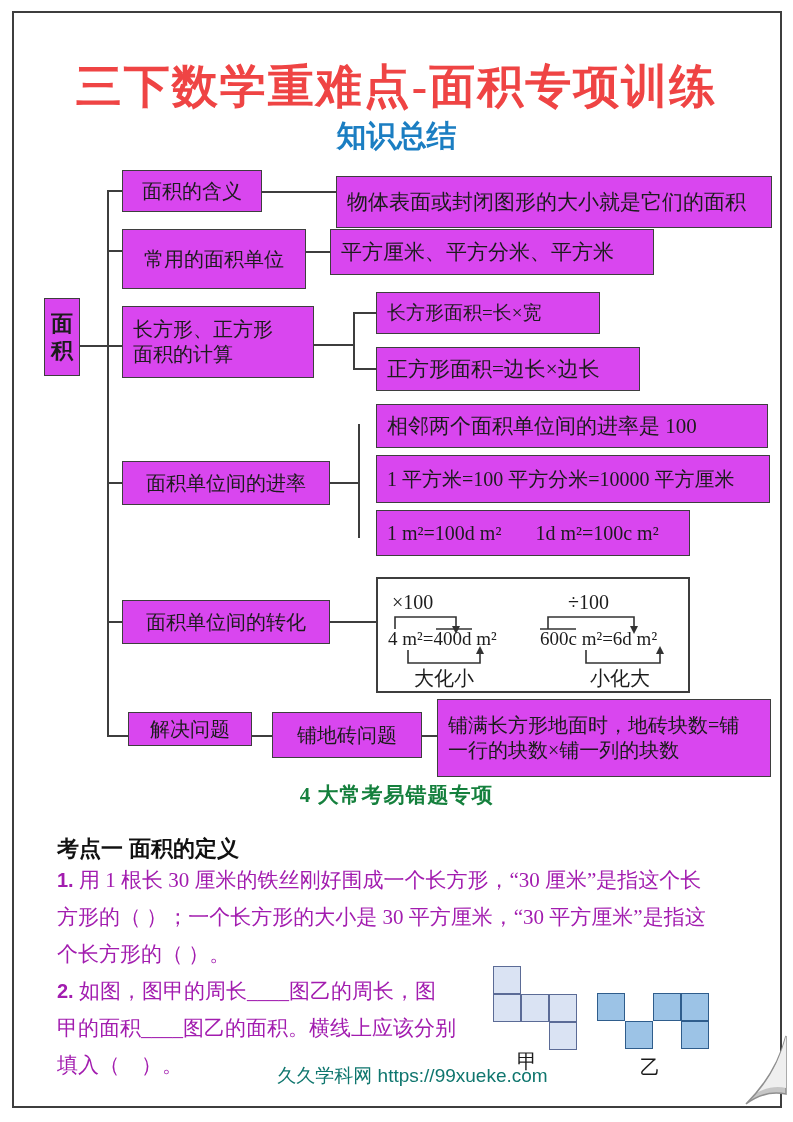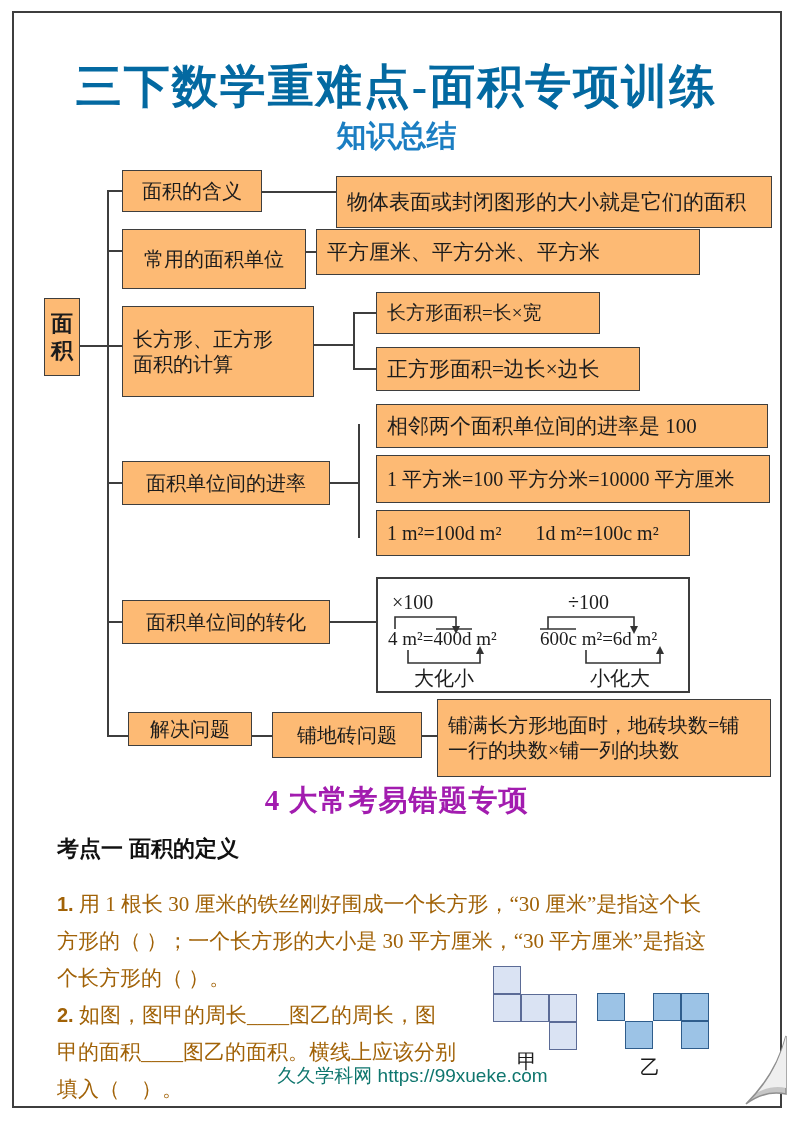--- a/index.html
+++ b/index.html
@@ -1,29 +1,29 @@
 <!DOCTYPE html>
 <html><head>
 <meta charset="utf-8">
 <style>
   html,body{margin:0;padding:0;background:#ffffff;}
   #page{position:relative;width:793px;height:1122px;background:#ffffff;overflow:hidden;
         font-family:"Liberation Serif","DejaVu Serif",serif;color:#1c1c1c;}
   .frame{position:absolute;left:12px;top:11px;width:766px;height:1093px;border:2px solid #3e3e3e;}
   .ttl{position:absolute;left:0;width:100%;text-align:center;font-weight:bold;}
-  #main-title{top:56px;font-size:46px;letter-spacing:2px;color:#0369a1;}
+  #main-title{top:56px;font-size:46px;letter-spacing:2px;color:#ef4444;}
   #subtitle{top:116px;font-size:30px;color:#1b7ec2;}
-  #section2-title{top:781px;font-size:29px;color:#a21caf;letter-spacing:1px;}
-  .box{position:absolute;background:#fdba74;border:1.5px solid #3e3e3e;box-sizing:border-box;
+  #section2-title{top:781px;font-size:21px;color:#15803d;letter-spacing:1px;}
+  .box{position:absolute;background:#d946ef;border:1.5px solid #3e3e3e;box-sizing:border-box;
        display:flex;align-items:center;font-size:20px;line-height:1.25;}
   .box.center{justify-content:center;}
   .box.pad{padding-left:10px;}
   .ln{position:absolute;background:#3e3e3e;}
   .twoLine{display:block;}
-  .q{position:absolute;font-size:21px;line-height:37px;color:#a16207;margin-top:24px;}
+  .q{position:absolute;font-size:21px;line-height:37px;color:#a21caf;}
   .q b{font-family:"Liberation Sans","DejaVu Sans",sans-serif;font-size:20px;}
   #kaodian{position:absolute;left:57px;top:834px;font-family:"Liberation Sans","DejaVu Sans",sans-serif;
            font-weight:bold;font-size:22px;color:#111;}
   .fig{position:absolute;}
   .fig-cell{position:absolute;box-sizing:border-box;border:1.5px solid;}
   .fig-label{position:absolute;font-size:20px;color:#1a1a1a;}
   #footer{position:absolute;left:0;top:1063px;width:100%;text-align:center;
           font-family:"Liberation Sans","DejaVu Sans",sans-serif;font-size:19px;color:#0f766e;padding-left:16px;}
   svg text{font-family:"Liberation Serif","DejaVu Serif",serif;fill:#1c1c1c;}
   #conv-svg{position:absolute;left:376px;top:577px;}
@@ -61,23 +61,23 @@
     <span style="text-align:center">
       <span class="twoLine">面</span>
       <span class="twoLine">积</span>
     </span>
   </div>
 
   <div class="box center" style="left:122px;top:170px;width:140px;height:42px">面积的含义</div>
   <div class="box pad" style="left:336px;top:176px;width:436px;height:52px;font-size:21px">物体表面或封闭图形的大小就是它们的面积</div>
 
   <div class="box center" style="left:122px;top:229px;width:184px;height:60px">常用的面积单位</div>
-  <div class="box pad" style="left:316px;top:229px;width:384px;height:46px;font-size:21px">平方厘米、平方分米、平方米</div>
+  <div class="box pad" style="left:330px;top:229px;width:324px;height:46px;font-size:21px">平方厘米、平方分米、平方米</div>
 
-  <div class="box pad" style="left:122px;top:306px;width:192px;height:91px">
+  <div class="box pad" style="left:122px;top:306px;width:192px;height:72px">
     <span>
       <span class="twoLine">长方形、正方形</span>
       <span class="twoLine">面积的计算</span>
     </span>
   </div>
   <div class="box pad" style="left:376px;top:292px;width:224px;height:42px;font-size:19px">长方形面积=长×宽</div>
   <div class="box pad" style="left:376px;top:347px;width:264px;height:44px;font-size:21px">正方形面积=边长×边长</div>
 
   <div class="box center" style="left:122px;top:461px;width:208px;height:44px">面积单位间的进率</div>
   <div class="box pad" style="left:376px;top:404px;width:392px;height:44px;font-size:21px">相邻两个面积单位间的进率是 100</div>

